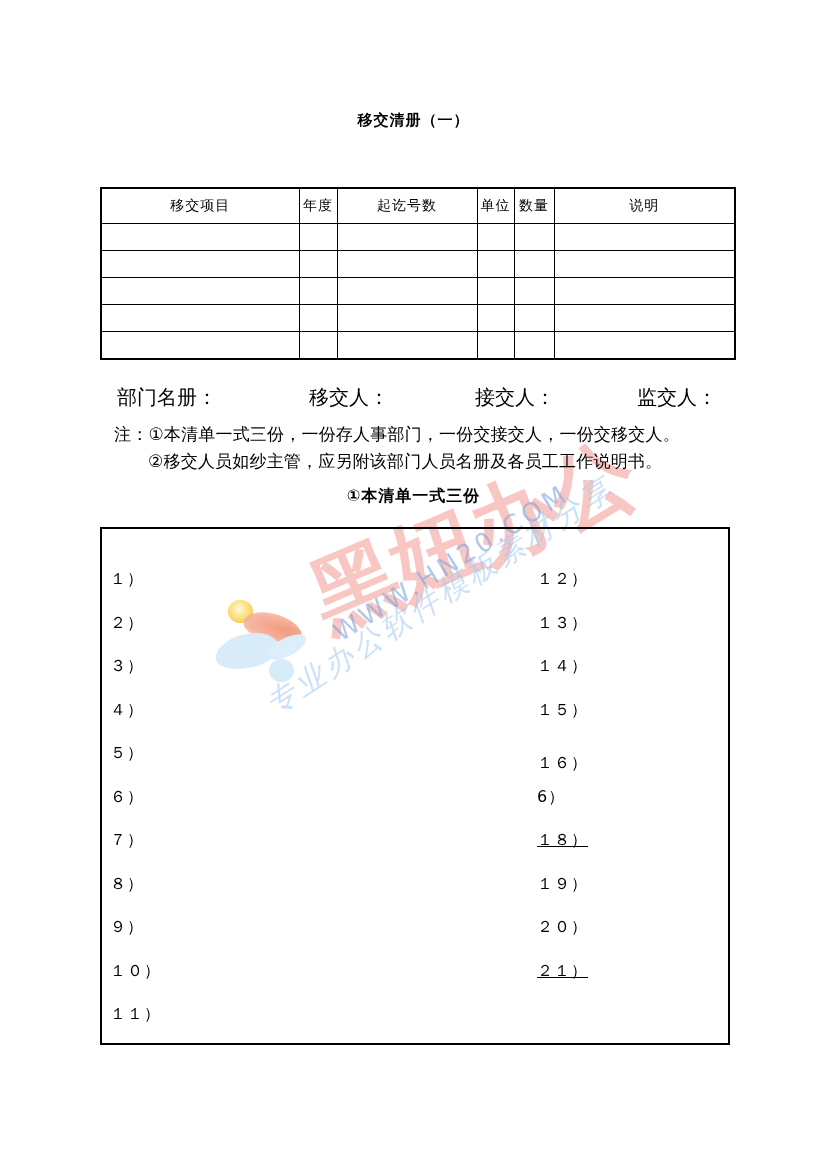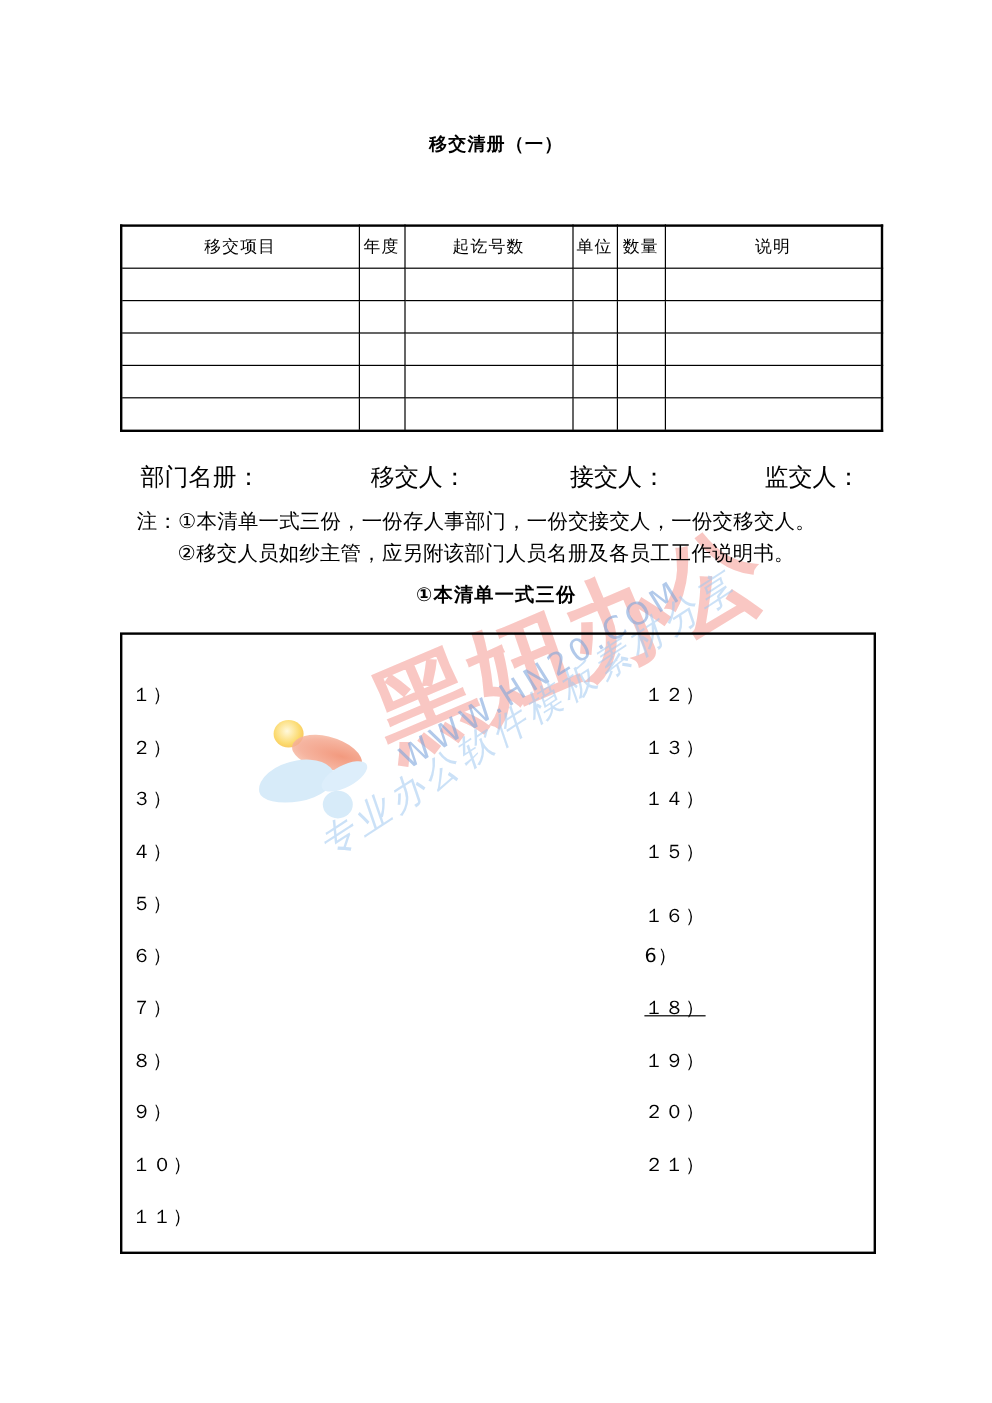--- a/index.html
+++ b/index.html
@@ -208,17 +208,17 @@
     <div class="pending-col pending-right">
         <div class="pending-item" style="top: 0px;">１２）</div>
         <div class="pending-item" style="top: 43.5px;">１３）</div>
         <div class="pending-item" style="top: 87px;">１４）</div>
         <div class="pending-item" style="top: 130.5px;">１５）</div>
         <div class="pending-item" style="top: 164px; margin-top: 20px;">１６）</div>
         <div class="pending-item" style="top: 217.5px;">6）</div>
         <div class="pending-item" style="top: 261px; text-decoration: underline;">１８）</div>
         <div class="pending-item" style="top: 304.5px;">１９）</div>
         <div class="pending-item" style="top: 348px;">２０）</div>
-        <div class="pending-item" style="top: 391.5px;">２１）</div>
+        <div class="pending-item" style="top: 391.5px; text-decoration: underline;">２１）</div>
       </div>
 
   </div>
 </div>
 
 </body></html>

